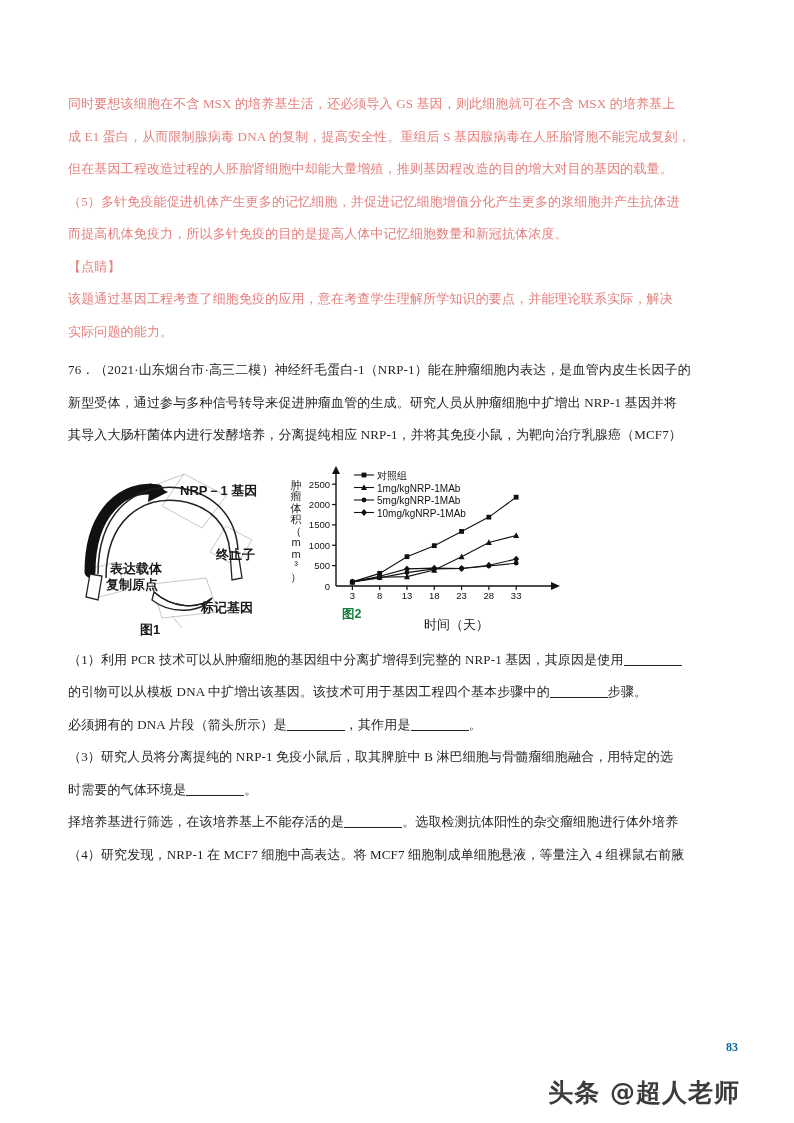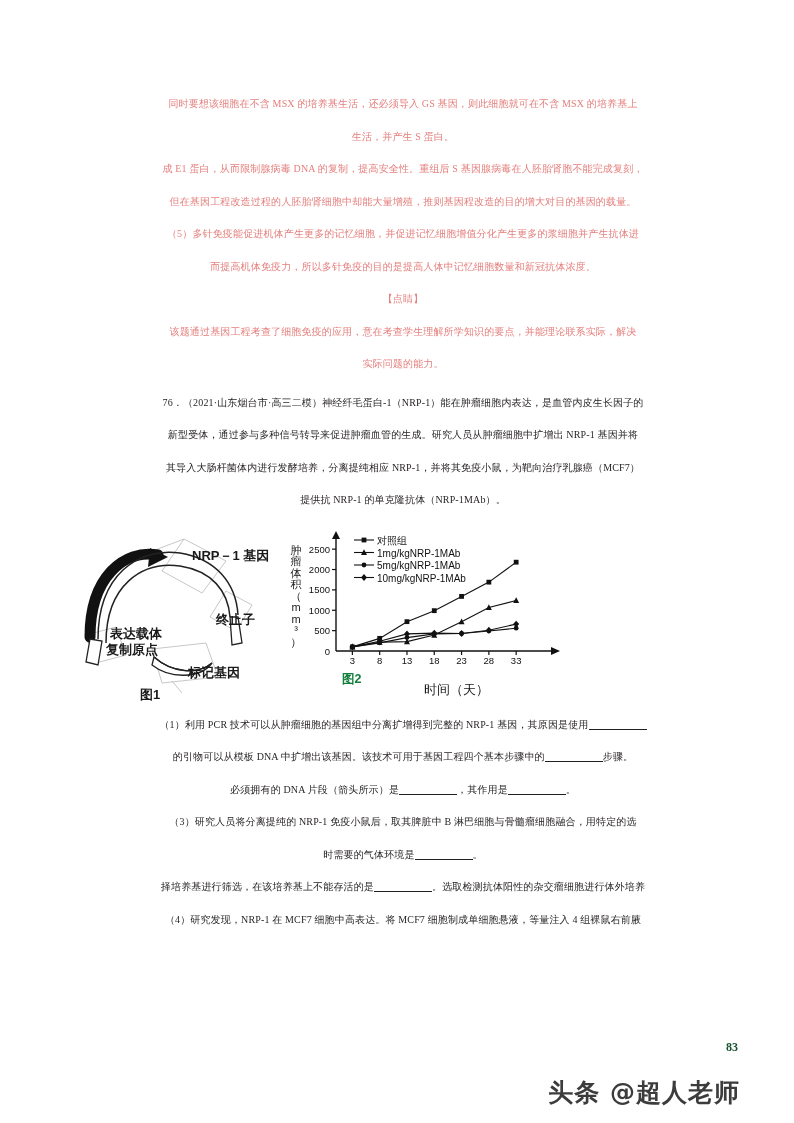--- a/index.html
+++ b/index.html
@@ -18,25 +18,24 @@
   .page {
     position: absolute;
     left: 0; top: 0;
     width: 794px;
     height: 1123px;
     box-sizing: border-box;
     padding: 88px 56px 0 68px;
   }
   p.line {
     margin: 0 0 0 0;
-    font-size: 10px;
+    font-size: 13px;
     line-height: 32.5px;
     letter-spacing: 0.15px;
     white-space: nowrap;
-    text-align: center;
   }
   .red { color: #e4807e; }
   .black { color: #231f20; }
   .blank {
     display: inline-block;
     border-bottom: 1px solid currentColor;
     width: 58px;
     vertical-align: -2px;
   }
 
@@ -57,25 +56,25 @@
   }
   .fig1 svg { display: block; }
   .fig1 .lbl {
     position: absolute;
     font-size: 13px;
     font-family: "Liberation Sans", "DejaVu Sans", sans-serif;
     color: #1a1a1a;
     white-space: nowrap;
     font-weight: 600;
   }
-  .lbl-nrp   { left: 116px; top: 16px; font-size: 12.5px; }
+  .lbl-nrp   { left: 104px; top: 16px; font-size: 12.5px; }
   .lbl-vec   { left: 34px;  top: 78px; margin-top: 16px; }
   .lbl-term  { left: 140px; top: 80px; }
   .lbl-ori   { left: 30px;  top: 110px; }
-  .lbl-mark  { left: 112px; top: 133px; }
+  .lbl-mark  { left: 125px; top: 133px; }
   .lbl-fig1  { left: 64px;  top: 155px; font-size: 12.5px; }
 
   
   .fig2 {
     position: absolute;
     left: 222px;
     top: 0;
     width: 270px;
     height: 176px;
   }
@@ -112,59 +111,57 @@
   .fig2 .ylabel span { display: block; }
 
   
   .page-number {
     position: absolute;
     right: 56px;
     top: 1040px;
     font-size: 12px;
     font-weight: bold;
     font-family: "Liberation Serif", serif;
-    color: #14532d;
+    color: #0369a1;
   }
   .watermark {
     position: absolute;
     right: 54px;
     top: 1076px;
     font-size: 25px;
     font-family: "DejaVu Sans", sans-serif;
     font-weight: bold;
     color: #3c3c3c;
     letter-spacing: 1px;
     white-space: nowrap;
   }
 </style>
 </head>
 <body>
 
 <div class="page">
 
   <div>
     <p class="line red">同时要想该细胞在不含 MSX 的培养基生活，还必须导入 GS 基因，则此细胞就可在不含 MSX 的培养基上</p>
-    <p class="line red">生活，并产生 S 蛋白。</p>
     <p class="line red">成 E1 蛋白，从而限制腺病毒 DNA 的复制，提高安全性。重组后 S 基因腺病毒在人胚胎肾胞不能完成复刻，</p>
     <p class="line red">但在基因工程改造过程的人胚胎肾细胞中却能大量增殖，推则基因程改造的目的增大对目的基因的载量。</p>
     <p class="line red">（5）多针免疫能促进机体产生更多的记忆细胞，并促进记忆细胞增值分化产生更多的浆细胞并产生抗体进</p>
     <p class="line red">而提高机体免疫力，所以多针免疫的目的是提高人体中记忆细胞数量和新冠抗体浓度。</p>
   </div>
 
   <div>
     <p class="line red">【点睛】</p>
     <p class="line red">该题通过基因工程考查了细胞免疫的应用，意在考查学生理解所学知识的要点，并能理论联系实际，解决</p>
     <p class="line red">实际问题的能力。</p>
   </div>
 
   <div style="margin-top:6px;">
     <p class="line black">76．（2021·山东烟台市·高三二模）神经纤毛蛋白-1（NRP-1）能在肿瘤细胞内表达，是血管内皮生长因子的</p>
     <p class="line black">新型受体，通过参与多种信号转导来促进肿瘤血管的生成。研究人员从肿瘤细胞中扩增出 NRP-1 基因并将</p>
     <p class="line black">其导入大肠杆菌体内进行发酵培养，分离提纯相应 NRP-1，并将其免疫小鼠，为靶向治疗乳腺癌（MCF7）</p>
-    <p class="line black">提供抗 NRP-1 的单克隆抗体（NRP-1MAb）。</p>
   </div>
 
   <div class="figures">
 
     <div class="fig1">
       <svg width="240" height="176" viewBox="0 0 240 176">
 
         <g stroke="#b9b9b9" fill="none" stroke-width="0.8">
           <path d="M108 8 L150 30 L126 62 L86 40 Z"></path>
           <path d="M150 60 L176 74 L160 100 L134 86 Z"></path>

